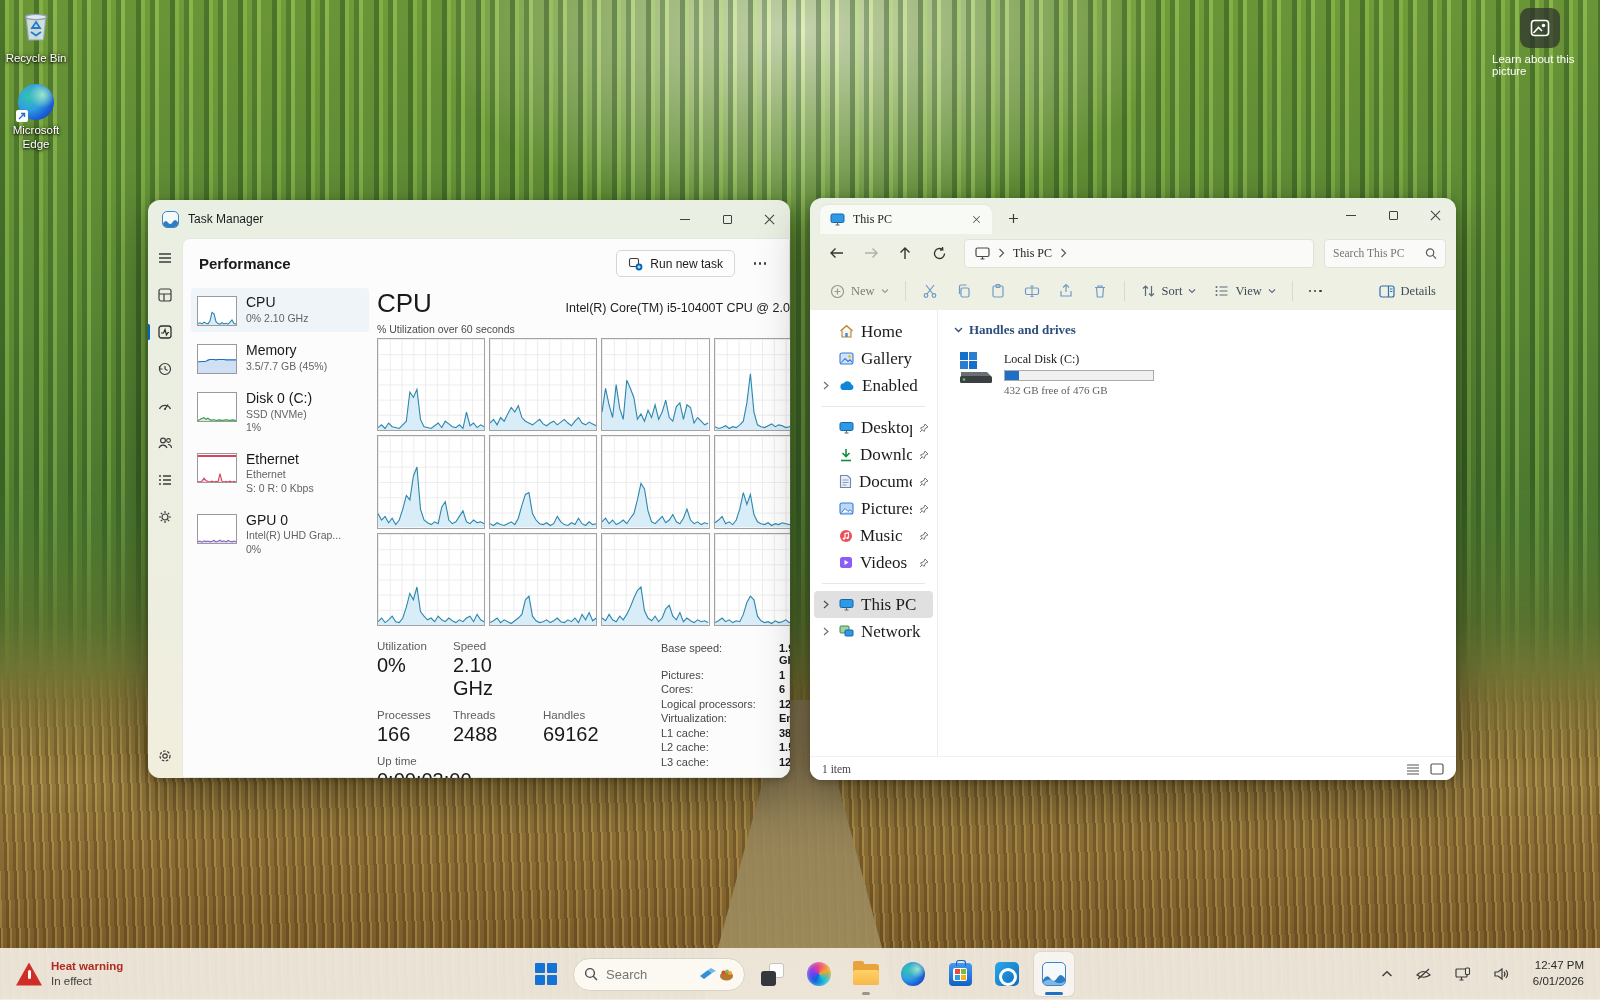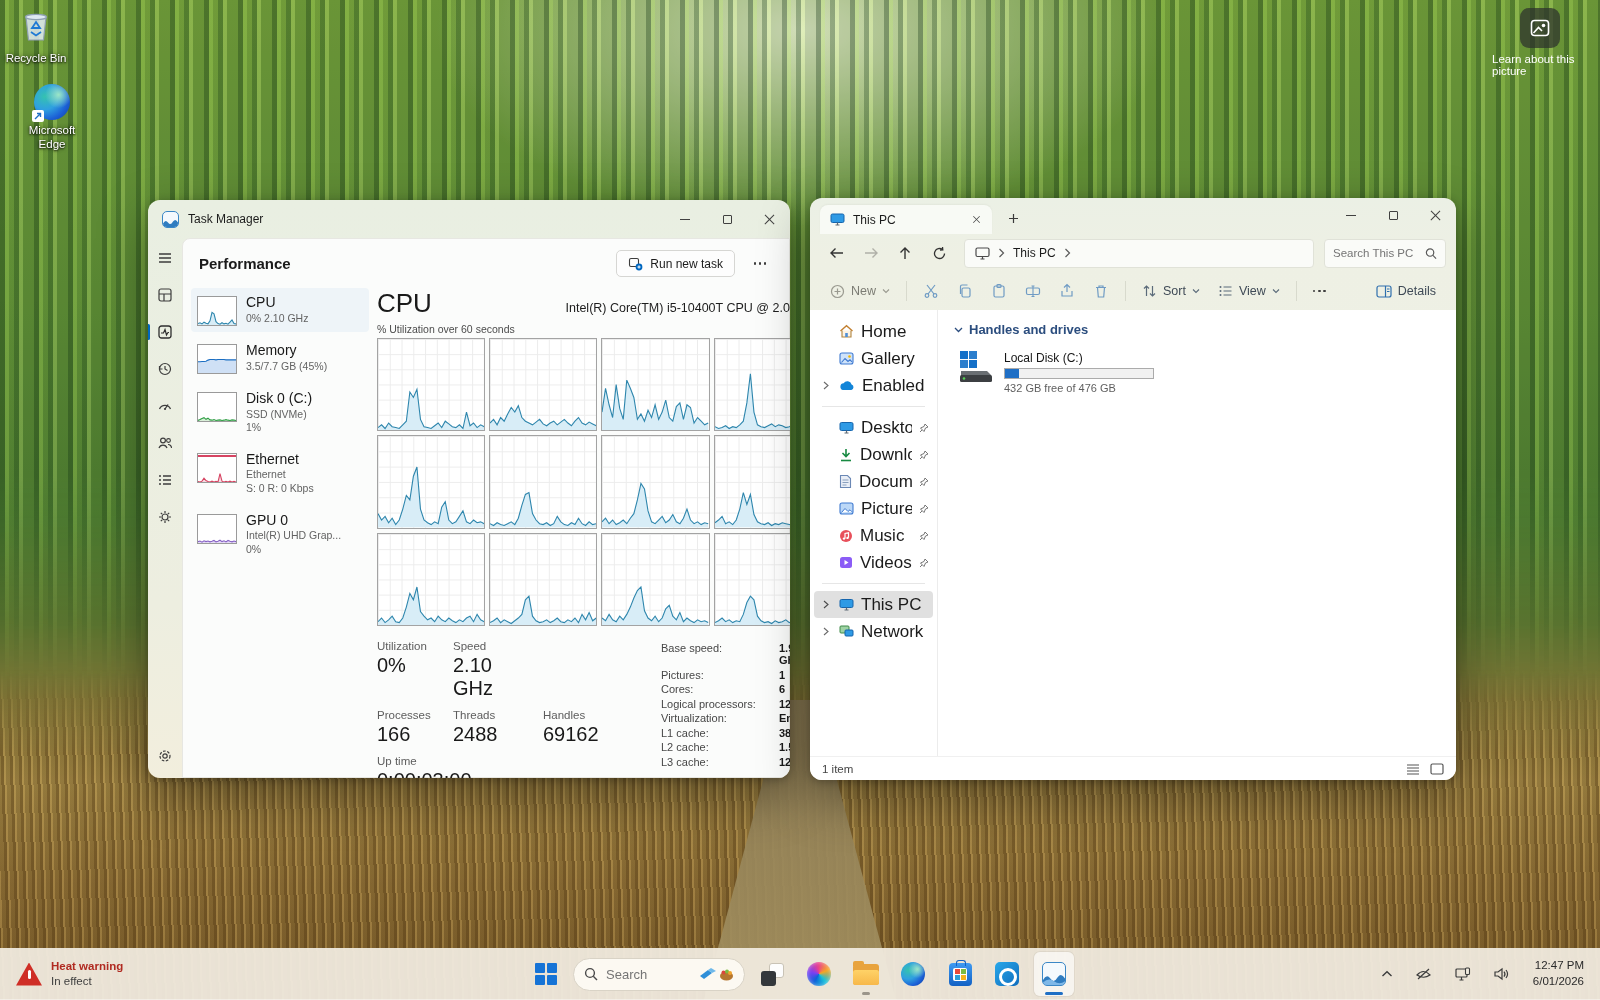--- a/index.html
+++ b/index.html
@@ -91,21 +91,21 @@
 
   .statarea { display:flex; margin-top:14px; gap:34px; }
   .statgrid { display:grid; grid-template-columns:62px 76px 84px; column-gap:14px; row-gap:2px; align-content:start; }
   .statlab { font-size:11.5px; color:#5d5d5d; }
   .statval { font-size:20px; color:#191919; margin-bottom:7px; }
   .detgrid { display:grid; grid-template-columns:108px auto; column-gap:10px; row-gap:2.5px; align-content:start; padding-top:2px; }
   .detlab { font-size:11px; color:#474747; }
   .detval { font-size:11px; color:#1a1a1a; font-weight:700; }
 
   
-  #fe { left:810px; top:198px; width:646px; height:582px; background:linear-gradient(180deg,#ebf0e5,#eef0e4 60px,#f0f1e7); }
+  #fe { left:810px; top:198px; width:646px; height:582px; background:linear-gradient(180deg,#ebf0e5,#eef0e4 60px,#f0f1e7);font-family:Liberation Serif, serif; }
   #fe .tabstrip { height:36px; display:flex; align-items:flex-end; padding-left:10px; }
   #fe .tab { width:172px; height:29px; background:#f8faf5; border-radius:8px 8px 0 0; display:flex; align-items:center; padding:0 8px 0 10px; gap:8px; box-shadow:0 -1px 2px rgba(0,0,0,.04); }
   #fe .tab .tlabel { font-size:12px; color:#1b1b1b; flex:1; }
   #fe .tabclose { width:16px; height:16px; display:flex; align-items:center; justify-content:center; border-radius:3px; }
   #fe .tabclose .glyph-close{ transform:scale(.7); }
   #fe .newtab { margin-left:10px; margin-bottom:6px; font-size:15px; color:#333; width:22px; height:20px; display:flex; align-items:center; justify-content:center; }
   #fe .controls { margin-left:auto; display:flex; align-self:flex-start; }
   #fe .navbar { height:38px; display:flex; align-items:center; padding:0 10px 0 12px; gap:4px; }
   .navbtn { width:30px; height:28px; display:flex; align-items:center; justify-content:center; border-radius:4px; }
   .addrbar { flex:1; height:29px; margin:0 6px; background:rgba(255,255,255,.72); border:1px solid #e0e2d8; border-radius:4px;
@@ -196,21 +196,21 @@
     <svg width="36" height="36" viewBox="0 0 36 36">
       <path d="M8 9 L28 9 L25.5 32 L10.5 32 Z" fill="rgba(225,234,242,.85)" stroke="#8fa0b2" stroke-width="1.2"></path>
       <ellipse cx="18" cy="9" rx="10.5" ry="2.6" fill="#dfe9f2" stroke="#8fa0b2" stroke-width="1.2"></ellipse>
       <path d="M18 14 L22 20 L14 20 Z" fill="none" stroke="#1f7ad4" stroke-width="1.8"></path>
       <path d="M13 24 L18 27.5 L23 24" fill="none" stroke="#1f7ad4" stroke-width="1.8"></path>
     </svg>
   </span>
   <span class="lbl">Recycle Bin</span>
 </div>
 
-<div class="dicon" style="left:16px;top:84px;">
+<div class="dicon" style="left:0;top:84px;">
   <span style="position:relative;display:inline-block;">
     <span class="edgeball" style="display:block;width:36px;height:36px;"></span>
     <span style="position:absolute;left:-2px;bottom:-2px;width:12px;height:12px;background:#fff;border-radius:2px;display:flex;align-items:center;justify-content:center;">
       <svg width="8" height="8" viewBox="0 0 8 8">
           <path d="M1 7 L6 2 M3 1.5 L6.5 1.5 L6.5 5" stroke="#1f6fc5" stroke-width="1.4" fill="none"></path>
         </svg>
     </span>
   </span>
   <span class="lbl">Microsoft Edge</span>
 </div>

